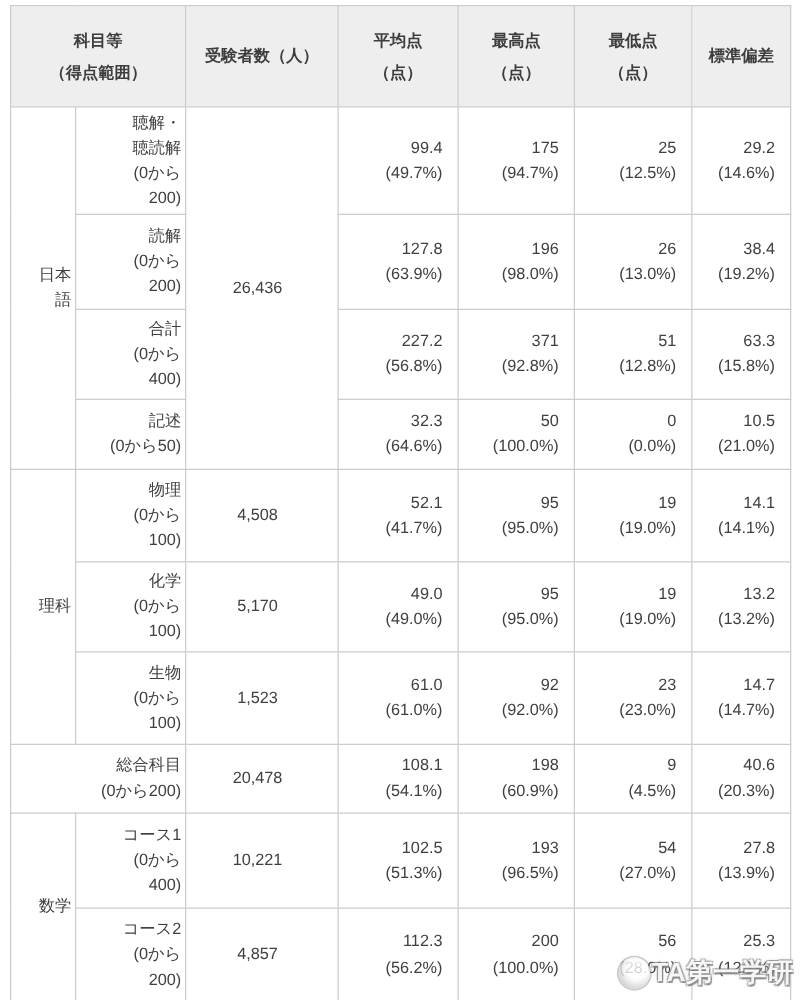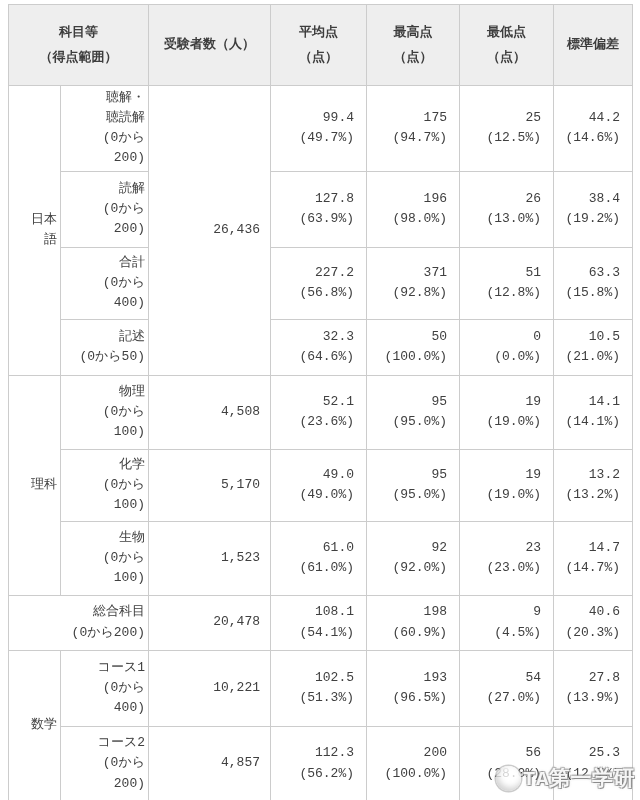--- a/index.html
+++ b/index.html
@@ -9,21 +9,20 @@
     height: 800px;
     background: #ffffff;
     font-family: "Liberation Sans", "DejaVu Sans", sans-serif;
     color: #404040;
     overflow: hidden;
   }
   .page {
     position: relative;
     width: 640px;
     height: 800px;
-    font-family: Liberation Mono, monospace;
   }
   table.score-table {
     position: absolute;
     left: 8px;
     top: 4px;
     width: 624px;
     border-collapse: collapse;
     table-layout: fixed;
   }
   .score-table th,
@@ -48,21 +47,21 @@
   }
   td.grp, td.subj, td.ctr {
     text-align: right;
   }
   td.num {
     text-align: right;
     padding-right: 12px;
     margin-left: 28px;
   }
   td.exm {
-    text-align: right;
+    text-align: center;
     padding-right: 10px;
   }
   .watermark {
     position: absolute;
     right: 5px;
     bottom: 8px;
     display: flex;
     align-items: center;
     gap: 2px;
     pointer-events: none;
@@ -126,21 +125,21 @@
 聴読解
 (0から
 200)</td>
       <td rowspan="4" class="exm">26,436</td>
       <td class="num">99.4
 (49.7%)</td>
       <td class="num">175
 (94.7%)</td>
       <td class="num">25
 (12.5%)</td>
-      <td class="num">44.2
+      <td class="num">29.2
 (14.6%)</td>
     </tr>
 
     <tr style="height:76px">
       <td class="subj">読解
 (0から
 200)</td>
       <td class="num">127.8
 (63.9%)</td>
       <td class="num">196
@@ -178,21 +177,21 @@
 (21.0%)</td>
     </tr>
 
     <tr style="height:74px">
       <td rowspan="3" class="grp">理科</td>
       <td class="subj">物理
 (0から
 100)</td>
       <td class="exm">4,508</td>
       <td class="num">52.1
-(23.6%)</td>
+(41.7%)</td>
       <td class="num">95
 (95.0%)</td>
       <td class="num">19
 (19.0%)</td>
       <td class="num">14.1
 (14.1%)</td>
     </tr>
 
     <tr style="height:72px">
       <td class="subj">化学

